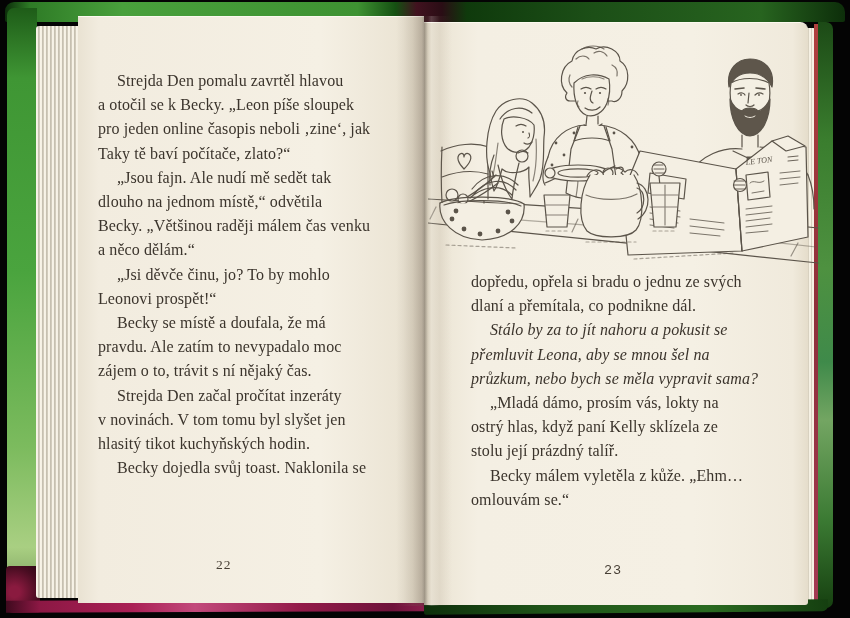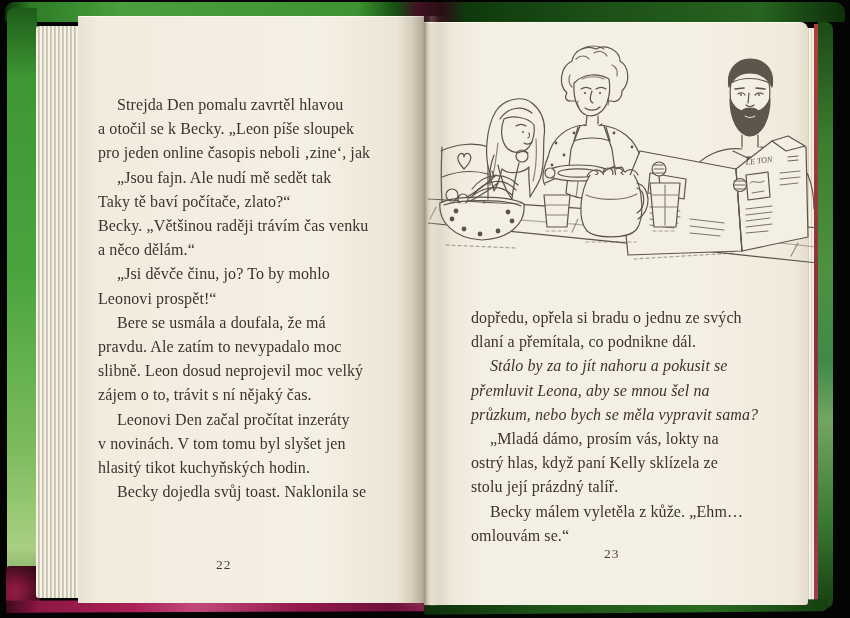--- a/index.html
+++ b/index.html
@@ -72,29 +72,29 @@
   .spine {
     position:absolute; left:396px; top:16px; width:56px; height:590px; pointer-events:none;
     background:linear-gradient(90deg, rgba(120,105,85,0) 0%, rgba(120,105,85,0.16) 30%, rgba(90,75,60,0.28) 46%,
       rgba(60,50,40,0.36) 51%, rgba(150,140,120,0.10) 57%, rgba(255,255,250,0.20) 63%,
       rgba(120,105,85,0.10) 78%, rgba(120,105,85,0) 100%);
   }
 
   
   .text-block {
     position:absolute; font-size:16px; line-height:24.2px; color:#3b342c;
-    letter-spacing:0.1px; white-space:nowrap;margin-top:24px;
+    letter-spacing:0.1px; white-space:nowrap;
   }
   .page-left  .text-block { left:20px; top:52px; }
-  .page-right .text-block { left:47px; top:259px; }
+  .page-right .text-block { left:47px; top:247px; }
   .line.indent { padding-left:19px; }
   .line.italic { font-style:italic; }
   .page-num { position:absolute; font-size:13.5px; color:#473f35; letter-spacing:1px; }
   .page-left  .page-num { left:138px; top:540px; }
-  .page-right .page-num { left:180px; top:523px; }
+  .page-right .page-num { left:180px; top:540px;font-family:Liberation Mono, monospace; }
 
   .illo { position:absolute; left:4px; top:0; width:392px; height:246px; }
 </style>
 </head>
 <body>
 
 <div class="photo">
 
   <div class="band-top"></div>
   <div class="cover-left"></div>
@@ -104,31 +104,31 @@
   <div class="red-line"></div>
   <div class="cover-right"></div>
   <div class="band-bottom-pink"></div>
   <div class="band-bottom-green"></div>
 
   <div class="page page-left">
     <div class="text-block">
         <div class="line indent">Strejda Den pomalu zavrtěl hlavou</div>
         <div class="line">a otočil se k Becky. „Leon píše sloupek</div>
         <div class="line">pro jeden online časopis neboli ‚zine‘, jak</div>
+        <div class="line">Taky tě baví počítače, zlato?“</div>
         <div class="line indent">„Jsou fajn. Ale nudí mě sedět tak</div>
-        <div class="line">Taky tě baví počítače, zlato?“</div>
-        <div class="line">Becky. „Většinou raději trávím čas venku</div>
+        <div class="line">dlouho na jednom místě,“ odvětila</div>
+        <div class="line">Becky. „Většinou raději málem čas venku</div>
         <div class="line">a něco dělám.“</div>
         <div class="line indent">„Jsi děvče činu, jo? To by mohlo</div>
         <div class="line">Leonovi prospět!“</div>
-        <div class="line indent">Bere se usmála a doufala, že má</div>
+        <div class="line indent">Becky se místě a doufala, že má</div>
         <div class="line">pravdu. Ale zatím to nevypadalo moc</div>
-        <div class="line">slibně. Leon dosud neprojevil moc velký</div>
         <div class="line">zájem o to, trávit s ní nějaký čas.</div>
-        <div class="line indent">Leonovi Den začal pročítat inzeráty</div>
+        <div class="line indent">Strejda Den začal pročítat inzeráty</div>
         <div class="line">v novinách. V tom tomu byl slyšet jen</div>
         <div class="line">hlasitý tikot kuchyňských hodin.</div>
         <div class="line indent">Becky dojedla svůj toast. Naklonila se</div>
       </div>
     <div class="page-num">22</div>
   </div>
 
   <div class="page page-right">
 
     <svg class="illo" viewBox="0 0 392 246" fill="none" stroke="#5b544a" stroke-width="1.2" stroke-linecap="round" stroke-linejoin="round">

